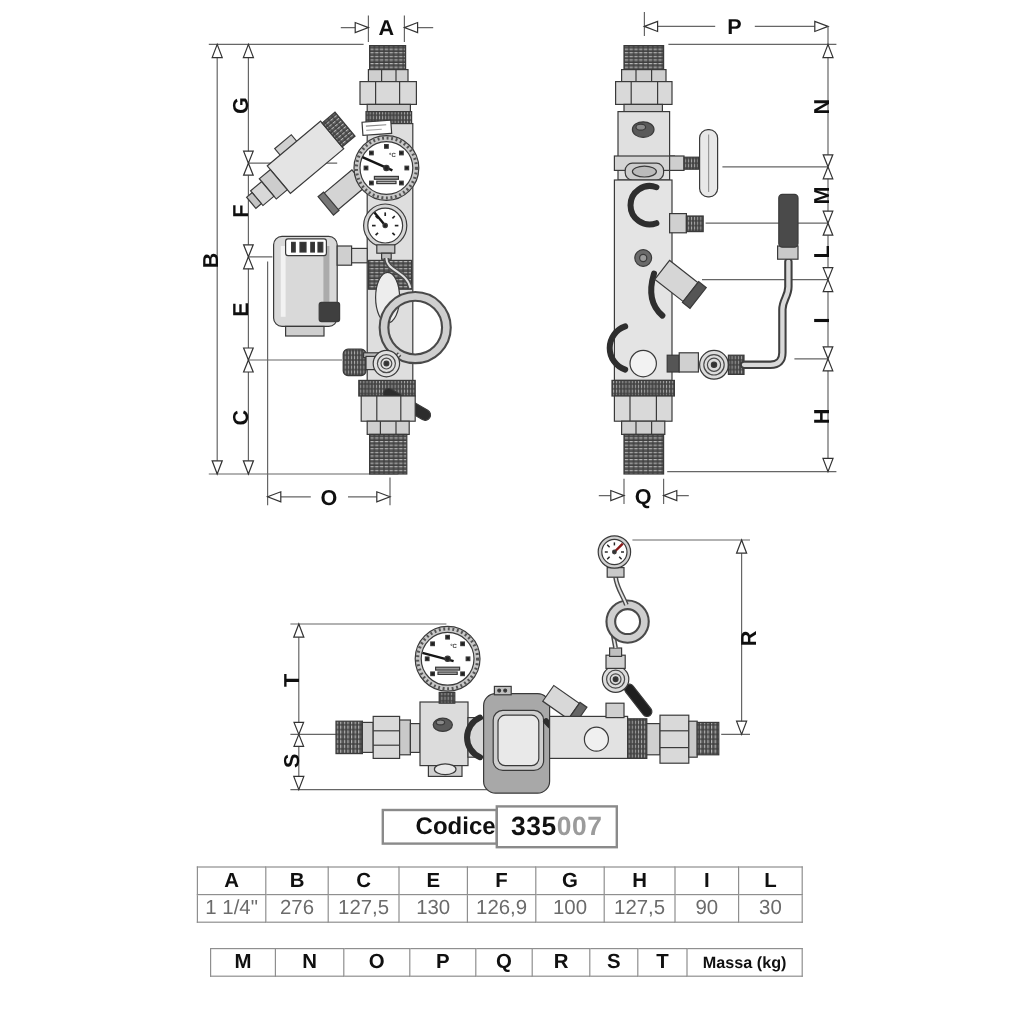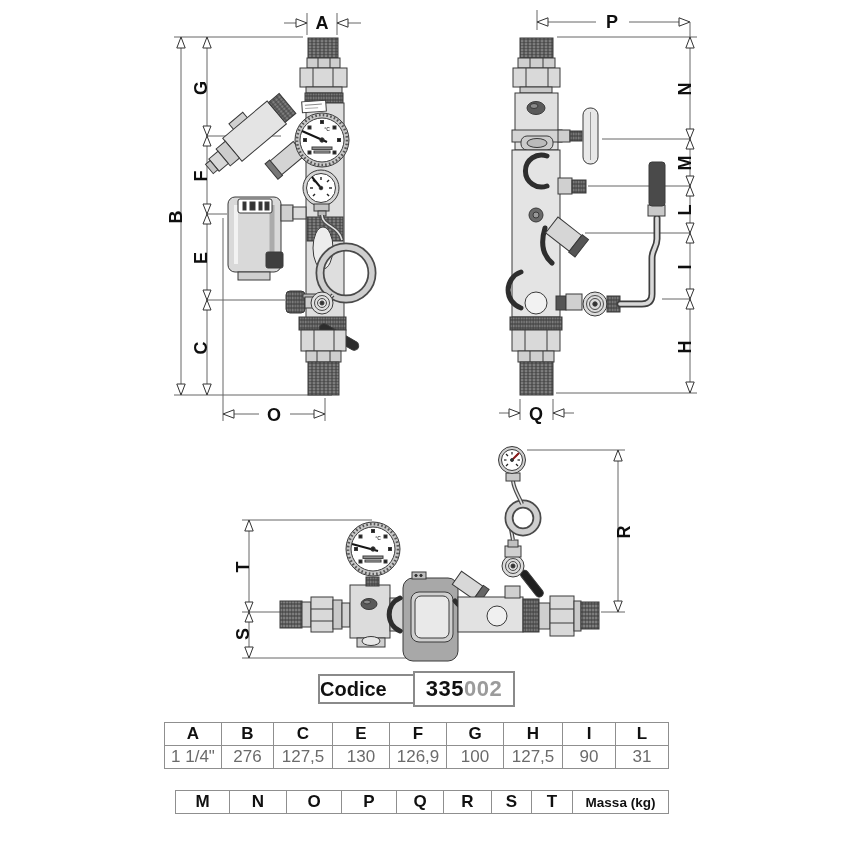--- a/index.html
+++ b/index.html
@@ -18,21 +18,21 @@
   #dwg .tubeD{fill:none;stroke:#4a4a4a;stroke-width:4;}
   #dwg .tubeL{fill:none;stroke:#e2e2e2;stroke-width:1.6;}
   #dwg .coilD{fill:none;stroke:#4a4a4a;stroke-width:9;}
   #dwg .coilL{fill:none;stroke:#cfcfcf;stroke-width:5.5;}
   #dwg .tube2D{fill:none;stroke:#3f3f3f;stroke-width:7;stroke-linecap:round;}
   #dwg .tube2L{fill:none;stroke:#d9d9d9;stroke-width:3.6;stroke-linecap:round;}
   #dwg .carc{fill:none;stroke:#2e2e2e;stroke-width:5;stroke-linecap:round;}
   
   .codice{position:absolute;left:318px;top:671px;display:flex;align-items:center;}
   .codbox1{border:2px solid #8a8a8a;width:93px;height:26px;display:flex;align-items:center;
-           justify-content:flex-start;font-size:20px;font-weight:bold;color:#101010;}
+           justify-content:flex-end;font-size:20px;font-weight:bold;color:#101010;}
   .codbox2{border:2px solid #8a8a8a;width:98px;height:32px;margin-left:-2px;display:flex;
            align-items:center;justify-content:center;font-size:22px;font-weight:bold;letter-spacing:.5px;}
   .codbold{color:#111;}
   .codlight{color:#9b9b9b;}
   
   table.dims{position:absolute;border-collapse:collapse;table-layout:fixed;background:#fff;}
   table.dims th,table.dims td{border:1.6px solid #8f8f8f;text-align:center;padding:0;height:22px;
       font-family:"Liberation Sans",sans-serif;}
   table.dims th{font-size:17px;font-weight:bold;color:#101010;}
   table.dims td{font-size:17px;color:#6b6b6b;}
@@ -501,21 +501,21 @@
   </g>
 </svg>
 
 
 <div class="codice">
   <div class="codbox1">
     <span>Codice</span>
   </div>
   <div class="codbox2">
     <span class="codbold">335</span>
-        <span class="codlight">002</span>
+        <span class="codlight">007</span>
   </div>
 </div>
 
 
 <table class="dims" id="t1">
   <colgroup>
         <col style="width:57px">
         <col style="width:52px">
         <col style="width:59px">
         <col style="width:57px">
@@ -539,21 +539,21 @@
   </tr>
   <tr>
     <td>1 1/4"</td>
     <td>276</td>
     <td>127,5</td>
     <td>130</td>
     <td>126,9</td>
     <td>100</td>
     <td>127,5</td>
     <td>90</td>
-    <td>31</td>
+    <td>30</td>
   </tr>
 </tbody>
     </table>
 
 
 <table class="dims" id="t2">
   <colgroup>
         <col style="width:54px">
         <col style="width:57px">
         <col style="width:55px">

